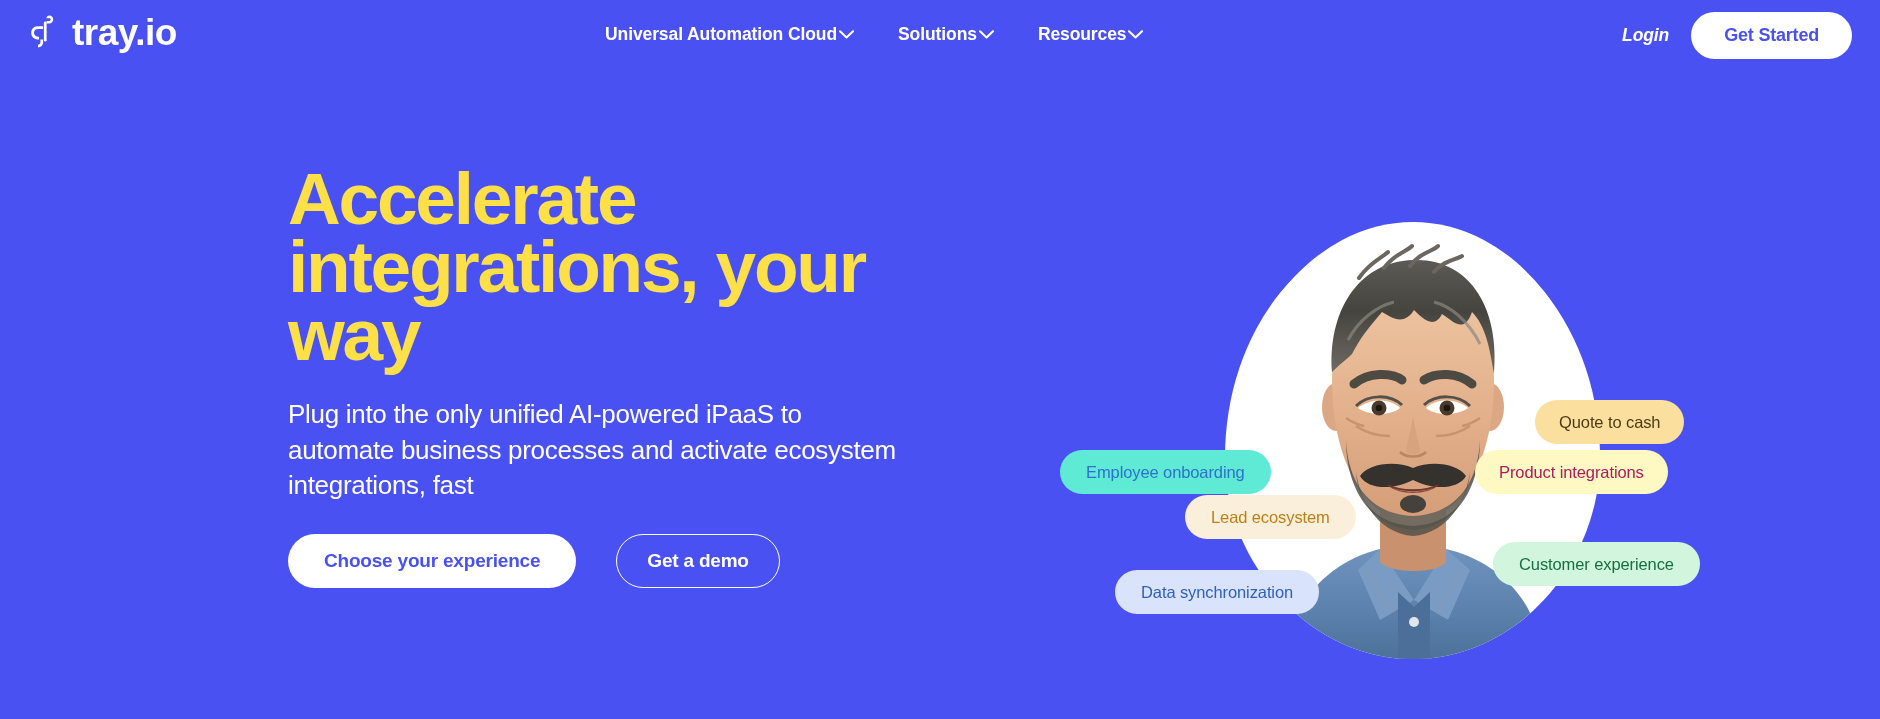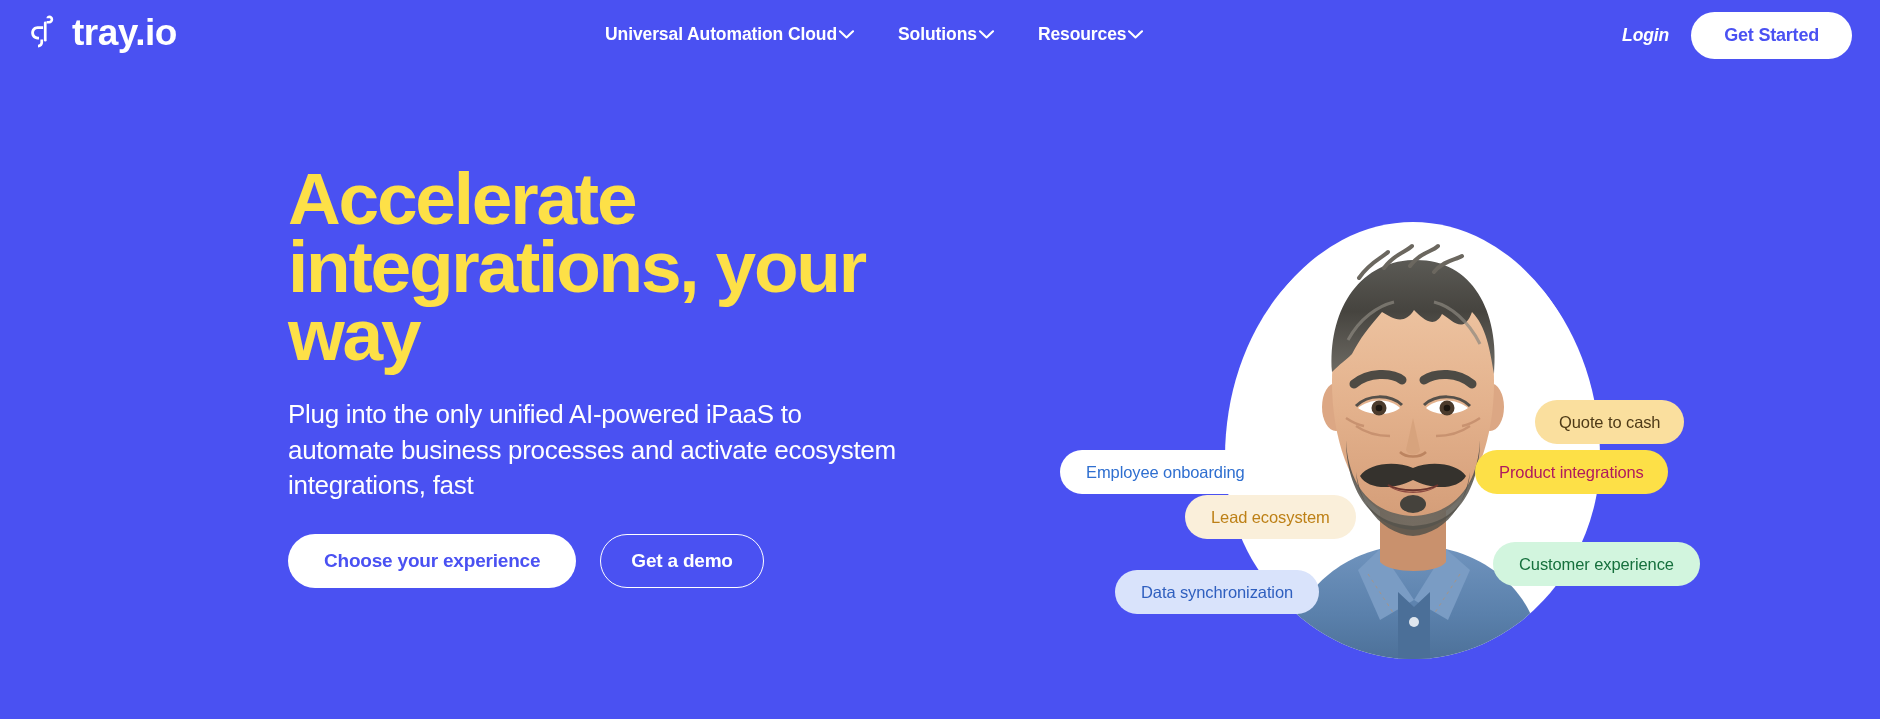--- a/index.html
+++ b/index.html
@@ -93,21 +93,21 @@
   }
   .hero-sub {
     color:#ffffff;
     font-size:26px;
     font-weight:400;
     line-height:1.38;
     letter-spacing:-0.3px;
     margin-bottom:30px;
     max-width:620px;
   }
-  .hero-ctas { display:flex; align-items:center; gap:24px; }
+  .hero-ctas { display:flex; align-items:center; gap:40px; }
   .btn-primary {
     background:#ffffff;
     color:#4a51f2;
     font-size:19px;
     font-weight:700;
     border:none;
     border-radius:999px;
     height:54px;
     padding:0 36px;
     cursor:pointer;
@@ -345,27 +345,27 @@
         <path d="M160 263 C172 270 198 270 210 263" stroke="#6d362f" stroke-width="2" fill="none"></path>
 
         <ellipse cx="185" cy="282" rx="13" ry="9" fill="#45423c"></ellipse>
         <path d="M118 218 C118 268 144 306 185 308 C226 306 252 268 252 218
                  C250 262 228 292 185 294 C142 292 120 262 118 218 Z" fill="url(#beardG)" opacity="0.9"></path>
         <path d="M128 250 C134 290 158 312 185 314 C212 312 236 290 242 250
                  C240 284 218 302 185 304 C152 302 130 284 128 250 Z" fill="#54514a" opacity="0.85"></path>
       </svg>
     </div>
 
-    <div class="pill pill-employee" style="background: #ffffff; color: rgb(47, 111, 208);">
+    <div class="pill pill-employee" style="background: #5eead4; color: rgb(47, 111, 208);">
       <span>Employee onboarding</span>
     </div>
     <div class="pill pill-quote" style="background: rgb(250, 223, 158); color: rgb(78, 58, 23);">
       <span>Quote to cash</span>
     </div>
-    <div class="pill pill-product" style="background: #fde047; color: rgb(176, 26, 94);">
+    <div class="pill pill-product" style="background: #fef9c3; color: rgb(176, 26, 94);">
       <span>Product integrations</span>
     </div>
     <div class="pill pill-lead" style="background: rgb(250, 239, 218); color: rgb(189, 128, 22);">
       <span>Lead ecosystem</span>
     </div>
     <div class="pill pill-data" style="background: rgb(217, 227, 251); color: rgb(47, 95, 191);">
       <span>Data synchronization</span>
     </div>
     <div class="pill pill-customer" style="background: rgb(210, 245, 222); color: rgb(22, 112, 61);">
       <span>Customer experience</span>

